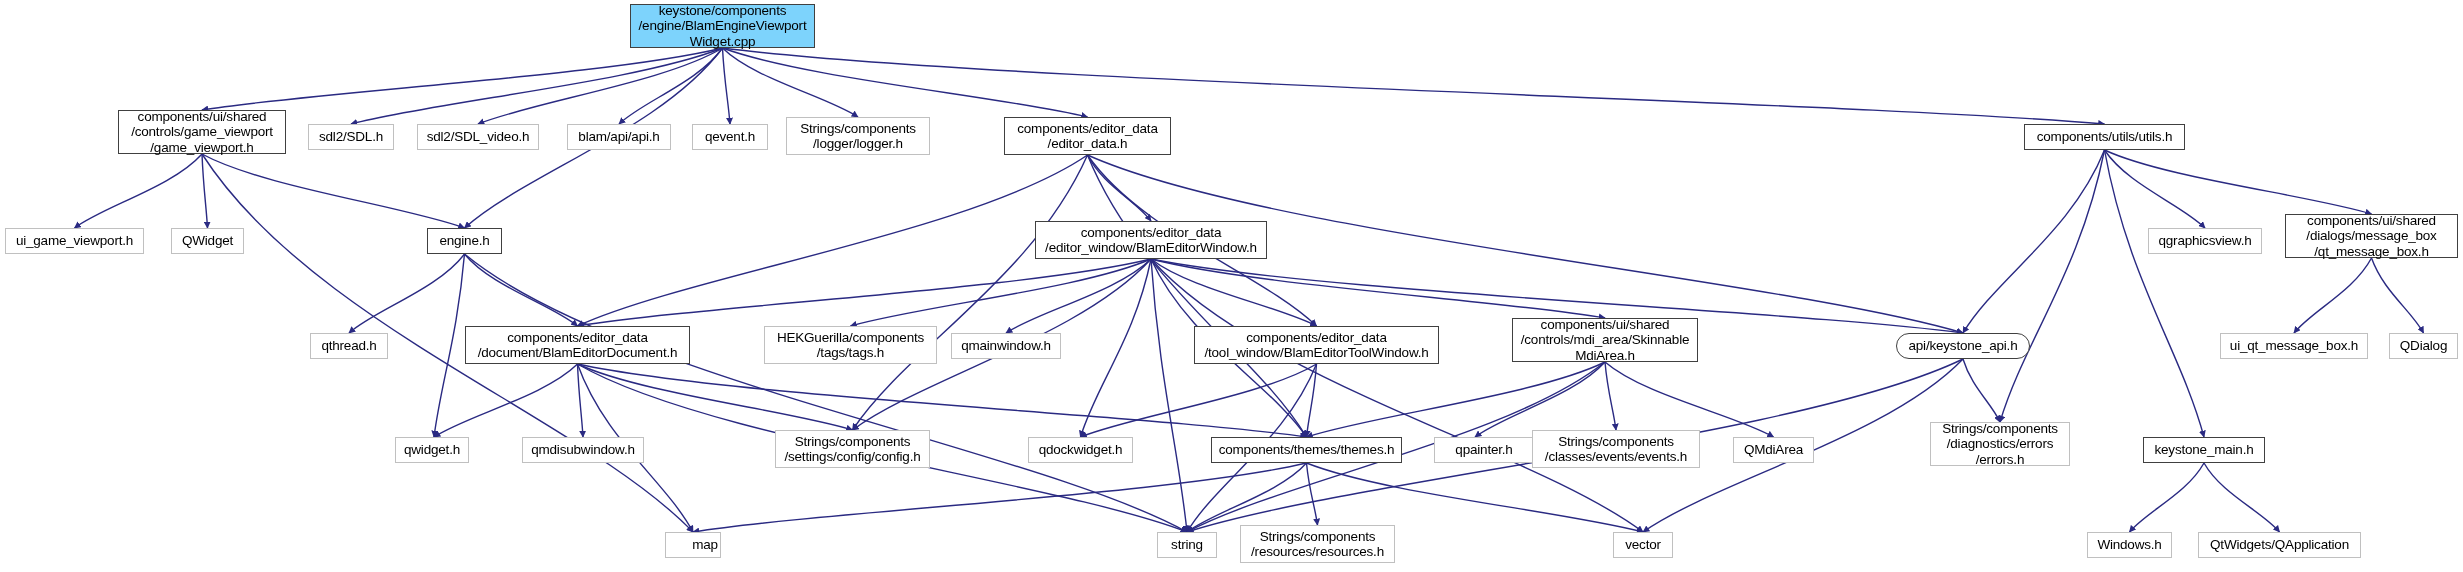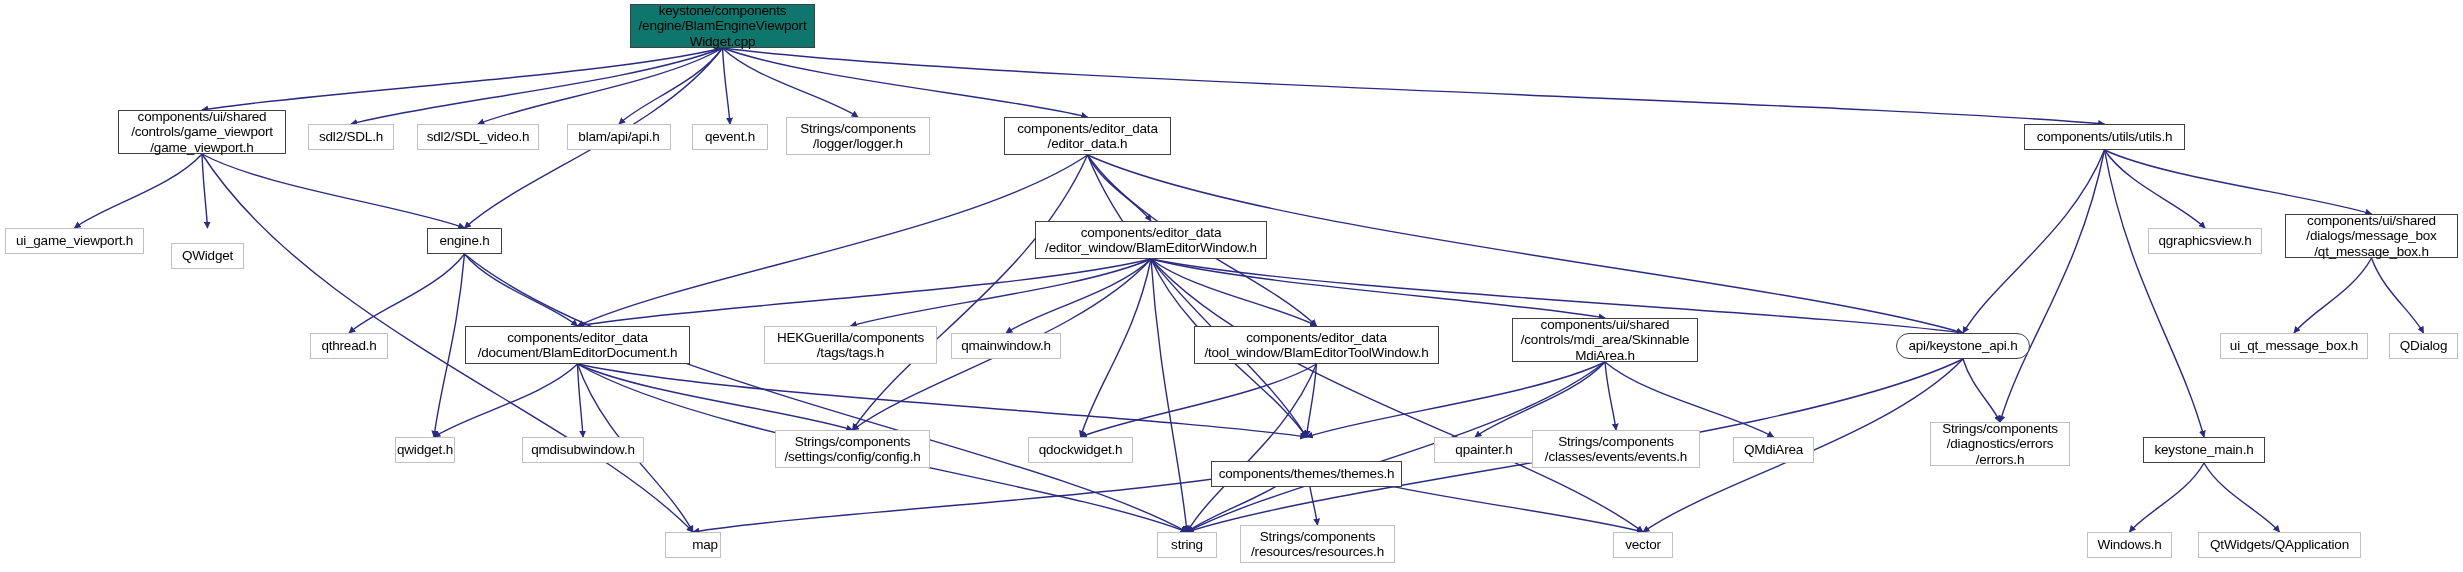--- a/index.html
+++ b/index.html
@@ -39,21 +39,21 @@
     background: #ffffff;
     border: 1px solid #c0c0c0;
     white-space: pre-line;
     padding: 1px 4px;
     letter-spacing: -0.2px;
   }
   .node.strong {
     border: 1.6px solid #404040;
   }
   .node.root {
-    background: #0f766e;
+    background: #7dd3fc;
     border: 1.6px solid #404040;
   }
 </style>
 </head>
 <body>
 
 <div id="graph">
   <svg id="edges" viewBox="0 0 2463 572" preserveAspectRatio="none">
     <defs>
       <marker id="arrow" viewBox="0 0 10 10" refX="9" refY="5" markerWidth="5" markerHeight="5" orient="auto-start-reverse">
@@ -137,21 +137,21 @@
       <div class="node weak" style="left: 308px; top: 124px; width: 86px; height: 26px;">sdl2/SDL.h</div>
       <div class="node weak" style="left: 417px; top: 124px; width: 122px; height: 26px;">sdl2/SDL_video.h</div>
       <div class="node weak" style="left: 567px; top: 124px; width: 104px; height: 26px;">blam/api/api.h</div>
       <div class="node weak" style="left: 692px; top: 124px; width: 76px; height: 26px;">qevent.h</div>
       <div class="node weak" style="left: 786px; top: 117px; width: 144px; height: 38px;">Strings/components
 /logger/logger.h</div>
       <div class="node strong" style="left: 1004px; top: 117px; width: 167px; height: 38px;">components/editor_data
 /editor_data.h</div>
       <div class="node strong" style="left: 2024px; top: 124px; width: 161px; height: 26px;">components/utils/utils.h</div>
       <div class="node weak" style="left: 5px; top: 228px; width: 139px; height: 26px;">ui_game_viewport.h</div>
-      <div class="node weak" style="left: 171px; top: 228px; width: 73px; height: 26px; margin-top: 15px;">QWidget</div>
+      <div class="node weak" style="left: 171px; top: 228px; width: 73px; height: 26px;">QWidget</div>
       <div class="node strong" style="left: 427px; top: 228px; width: 75px; height: 26px;">engine.h</div>
       <div class="node strong" style="left: 1035px; top: 221px; width: 232px; height: 38px;">components/editor_data
 /editor_window/BlamEditorWindow.h</div>
       <div class="node weak" style="left: 2148px; top: 228px; width: 114px; height: 26px;">qgraphicsview.h</div>
       <div class="node strong" style="left: 2285px; top: 214px; width: 173px; height: 44px;">components/ui/shared
 /dialogs/message_box
 /qt_message_box.h</div>
       <div class="node weak" style="left: 310px; top: 333px; width: 78px; height: 26px;">qthread.h</div>
       <div class="node strong" style="left: 465px; top: 326px; width: 225px; height: 38px;">components/editor_data
 /document/BlamEditorDocument.h</div>
@@ -159,26 +159,26 @@
 /tags/tags.h</div>
       <div class="node weak" style="left: 951px; top: 333px; width: 110px; height: 26px;">qmainwindow.h</div>
       <div class="node strong" style="left: 1194px; top: 326px; width: 245px; height: 38px;">components/editor_data
 /tool_window/BlamEditorToolWindow.h</div>
       <div class="node strong" style="left: 1512px; top: 318px; width: 186px; height: 44px;">components/ui/shared
 /controls/mdi_area/Skinnable
 MdiArea.h</div>
       <div class="node strong" style="left: 1896px; top: 333px; width: 134px; height: 26px; border-radius: 13px;">api/keystone_api.h</div>
       <div class="node weak" style="left: 2220px; top: 333px; width: 148px; height: 26px;">ui_qt_message_box.h</div>
       <div class="node weak" style="left: 2389px; top: 333px; width: 69px; height: 26px;">QDialog</div>
-      <div class="node weak" style="left: 395px; top: 437px; width: 60px; height: 26px;">qwidget.h</div>
+      <div class="node weak" style="left: 395px; top: 437px; width: 74px; height: 26px;">qwidget.h</div>
       <div class="node weak" style="left: 522px; top: 437px; width: 122px; height: 26px;">qmdisubwindow.h</div>
       <div class="node weak" style="left: 775px; top: 430px; width: 155px; height: 38px;">Strings/components
 /settings/config/config.h</div>
       <div class="node weak" style="left: 1028px; top: 437px; width: 105px; height: 26px;">qdockwidget.h</div>
-      <div class="node strong" style="left: 1211px; top: 437px; width: 191px; height: 26px; margin-top: 24px;">components/themes/themes.h</div>
+      <div class="node strong" style="left: 1211px; top: 437px; width: 191px; height: 26px;">components/themes/themes.h</div>
       <div class="node weak" style="left: 1434px; top: 437px; width: 100px; height: 26px;">qpainter.h</div>
       <div class="node weak" style="left: 1532px; top: 430px; width: 168px; height: 38px;">Strings/components
 /classes/events/events.h</div>
       <div class="node weak" style="left: 1733px; top: 437px; width: 81px; height: 26px;">QMdiArea</div>
       <div class="node weak" style="left: 1930px; top: 422px; width: 140px; height: 44px;">Strings/components
 /diagnostics/errors
 /errors.h</div>
       <div class="node strong" style="left: 2143px; top: 437px; width: 122px; height: 26px;">keystone_main.h</div>
       <div class="node weak" style="left: 665px; top: 532px; width: 56px; height: 26px; padding-left: 28px;">map</div>
       <div class="node weak" style="left: 1157px; top: 532px; width: 60px; height: 26px;">string</div>

